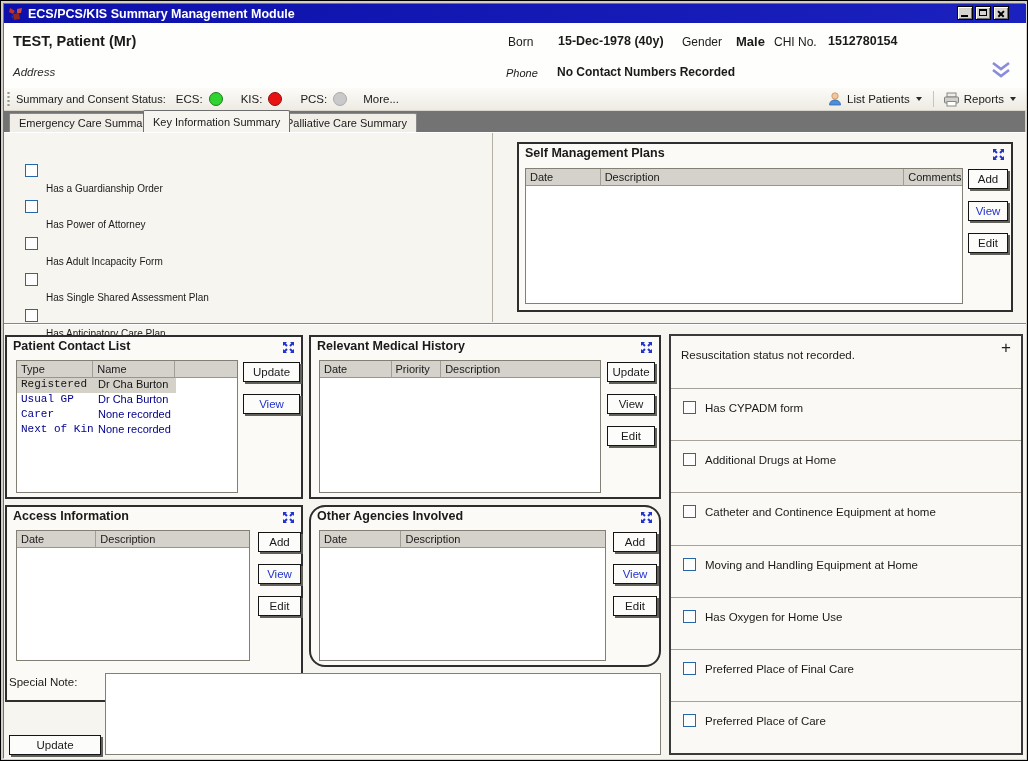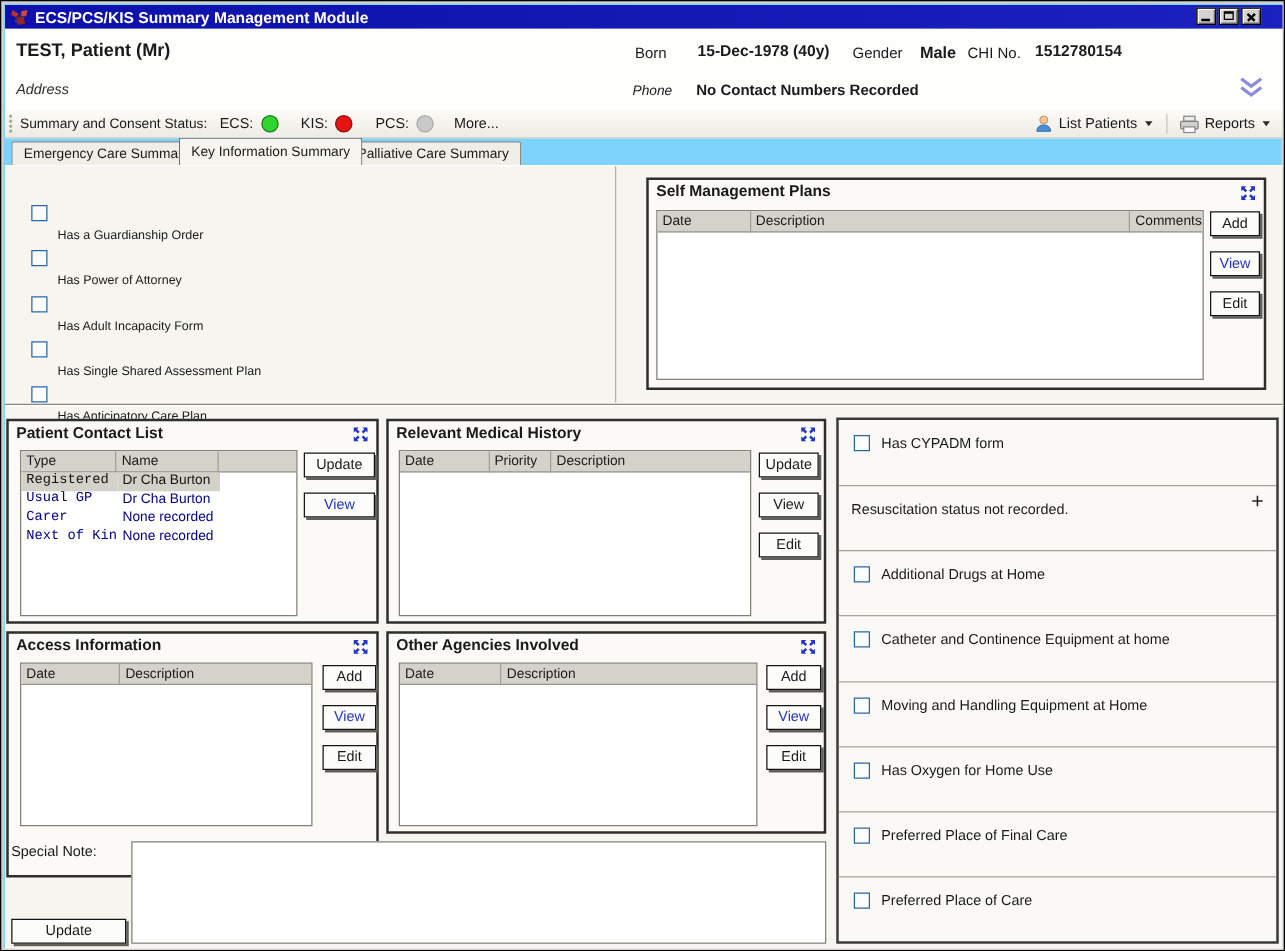--- a/index.html
+++ b/index.html
@@ -1,19 +1,19 @@
 <!DOCTYPE html>
 <html><head>
 <meta charset="utf-8">
 <style>
   * { margin:0; padding:0; box-sizing:border-box; }
   html,body { width:1028px; height:761px; }
   body { font-family:"Liberation Sans", sans-serif; font-size:11.5px; color:#1a1a1a; background:#000; }
 
-  .window { position:relative; width:1028px; height:761px; background:#7dd3fc;
+  .window { position:relative; width:1028px; height:761px; background:#737373;
             border:1px solid #000; box-shadow: inset 0 0 0 2px #D4D0C8; }
 
   
   .titlebar { position:absolute; left:3px; top:3px; width:1022px; height:19px;
               background:linear-gradient(90deg,#0D10AA,#1B21BE);
               display:flex; align-items:center; padding-left:4px; }
   .title-icon { width:16px; height:14px; flex:0 0 auto; }
   .title-text { color:#fff; font-weight:bold; font-size:12.5px; margin-left:4px; white-space:nowrap; }
   .winbtns { position:absolute; right:17px; top:2px; display:flex; gap:2px; }
   .winbtn { width:16px; height:14px; background:#D6D3CE; border:1px solid #000;
@@ -113,21 +113,21 @@
   .p-rmh .c1{width:72px;} .p-rmh .c2{width:50px;} .p-rmh .c3{width:160px;}
   .p-rmh .btn { left:296px; width:48px; }
 
   
   .p-ai { left:1px; top:372px; width:298px; height:197px; }
   .p-ai .tbl { left:9px; top:23px; width:234px; height:131px; }
   .p-ai .c1{width:80px;} .p-ai .c2{width:154px;}
   .p-ai .btn { left:251px; width:43px; }
 
   
-  .p-oai { left:305px; top:372px; width:352px; height:162px; }
+  .p-oai { left:305px; top:372px; width:352px; height:162px;border-radius:16px; }
   .p-oai .tbl { left:8px; top:23px; width:287px; height:131px; }
   .p-oai .c1{width:82px;} .p-oai .c2{width:205px;}
   .p-oai .btn { left:302px; width:44px; }
 
   .b-r1 { top:25px; } .b-r2 { top:57px; } .b-r3 { top:89px; }
 
   
   .p-care { left:665px; top:201px; width:354px; height:421px; border-color:#3A3A3A;
             display:grid; grid-template-rows:repeat(8,1fr); background:#FAF9F5; }
   .care-row { position:relative; border-top:1px solid #A6A29A; }
@@ -344,26 +344,26 @@
           <span class="th c3">Description</span>
         </div>
       </div>
       <div class="btn b-r1">Update</div>
       <div class="btn b-r2">View</div>
       <div class="btn b-r3">Edit</div>
     </div>
 
     <div class="panel p-care">
       <div class="care-row">
-        <span class="cb"></span>
-        <span class="care-label">Has CYPADM form</span>
-      </div>
-      <div class="care-row">
         <span class="care-text">Resuscitation status not recorded.</span>
         <span class="care-plus">+</span>
+      </div>
+      <div class="care-row">
+        <span class="cb"></span>
+        <span class="care-label">Has CYPADM form</span>
       </div>
       <div class="care-row">
         <span class="cb"></span>
         <span class="care-label">Additional Drugs at Home</span>
       </div>
       <div class="care-row">
         <span class="cb"></span>
         <span class="care-label">Catheter and Continence Equipment at home</span>
       </div>
       <div class="care-row">

